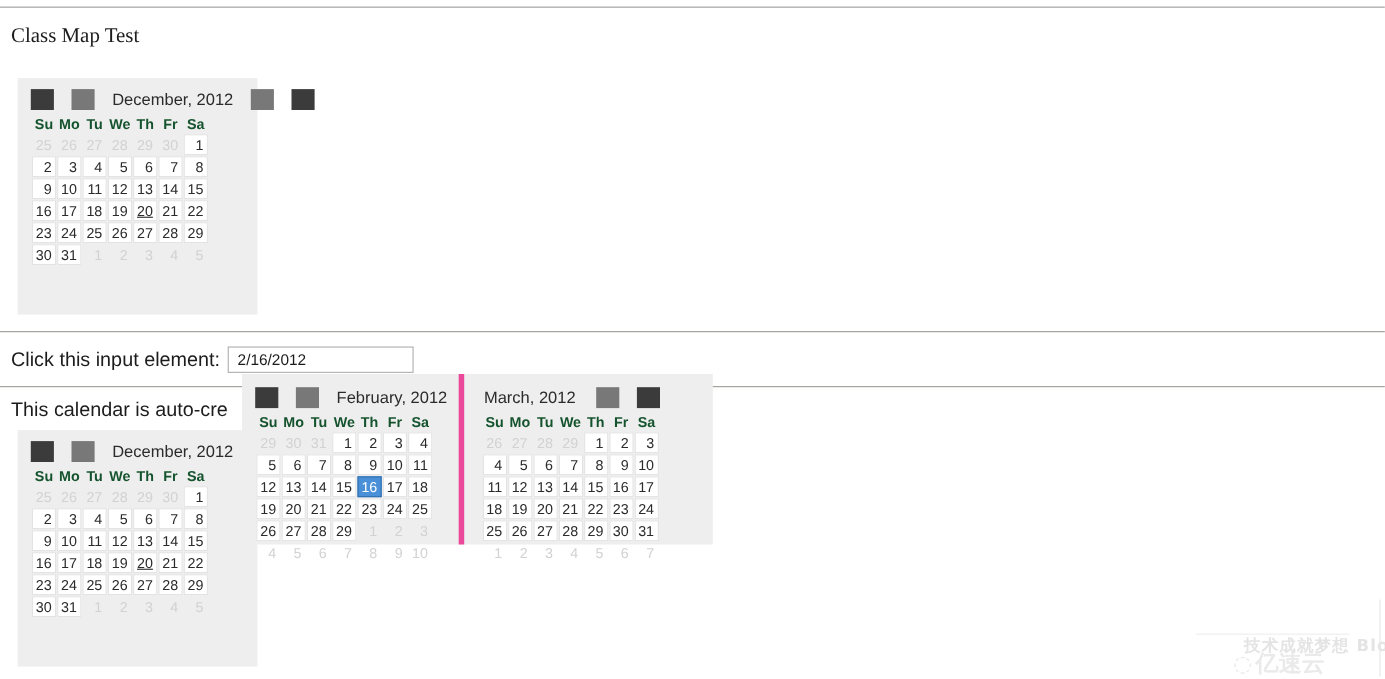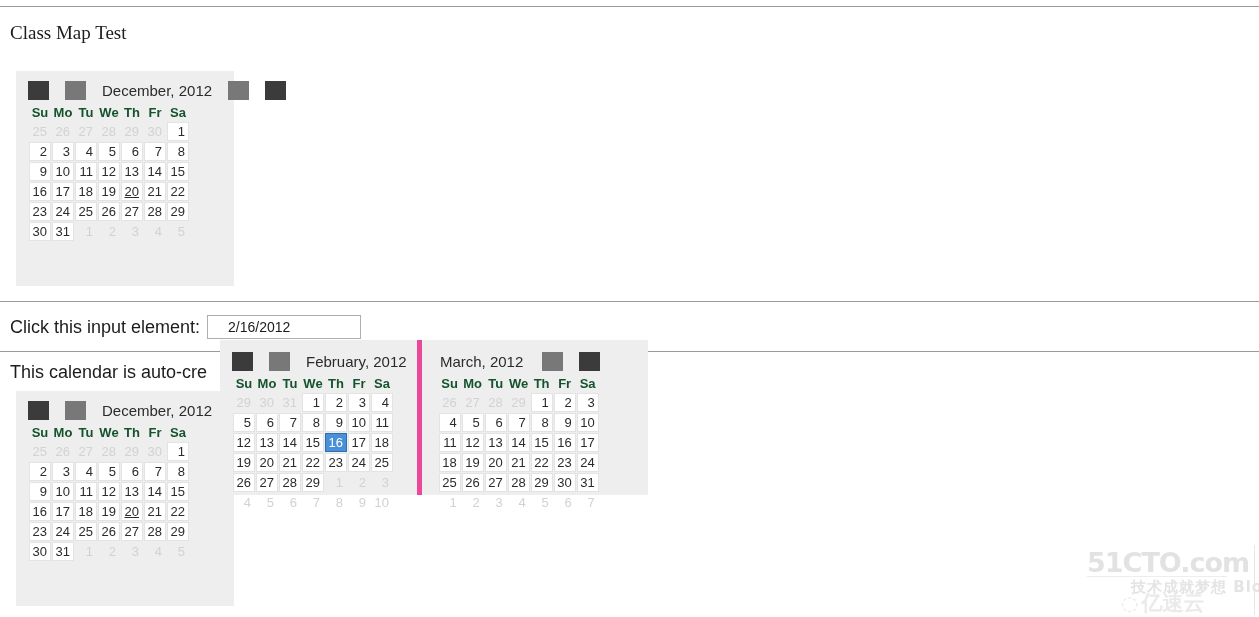--- a/index.html
+++ b/index.html
@@ -48,28 +48,28 @@
     white-space: nowrap;
   }
   .prose-click { left: 10px; top: 317px; }
   .prose-auto  { left: 10px; top: 362px; }
 
   
   .date-input {
     position: absolute;
     left: 207px;
     top: 315px;
-    width: 154px;
+    width: 169px;
     height: 24px;
     border: 1px solid #aeaeae;
     background: #ffffff;
     font-family: "Liberation Sans", "DejaVu Sans", sans-serif;
     font-size: 14px;
     color: #1b1b1b;
-    padding: 0 20px;
+    padding: 0 8px;
     box-sizing: border-box;
     outline: none;
   }
 
   
   .cal {
     background: #eeeeee;
     box-sizing: border-box;
     font-family: "Liberation Sans", "DejaVu Sans", sans-serif;
   }
@@ -569,20 +569,19 @@
             <td class="other"><span>5</span></td>
             <td class="other"><span>6</span></td>
             <td class="other"><span>7</span></td>
           </tr>
         </tbody>
       </table>
   </div>
 </div>
 
 <div id="watermark">
-  <div class="wm-main">51CTO.com</div>
   <div class="wm-line"></div>
   <div class="wm-sub">技术成就梦想  Blog</div>
   <div class="wm-brand">
     <span class="wm-mark">◌</span><span>亿速云</span>
   </div>
   <div class="wm-edge"></div>
 </div>
 
 </body></html>

